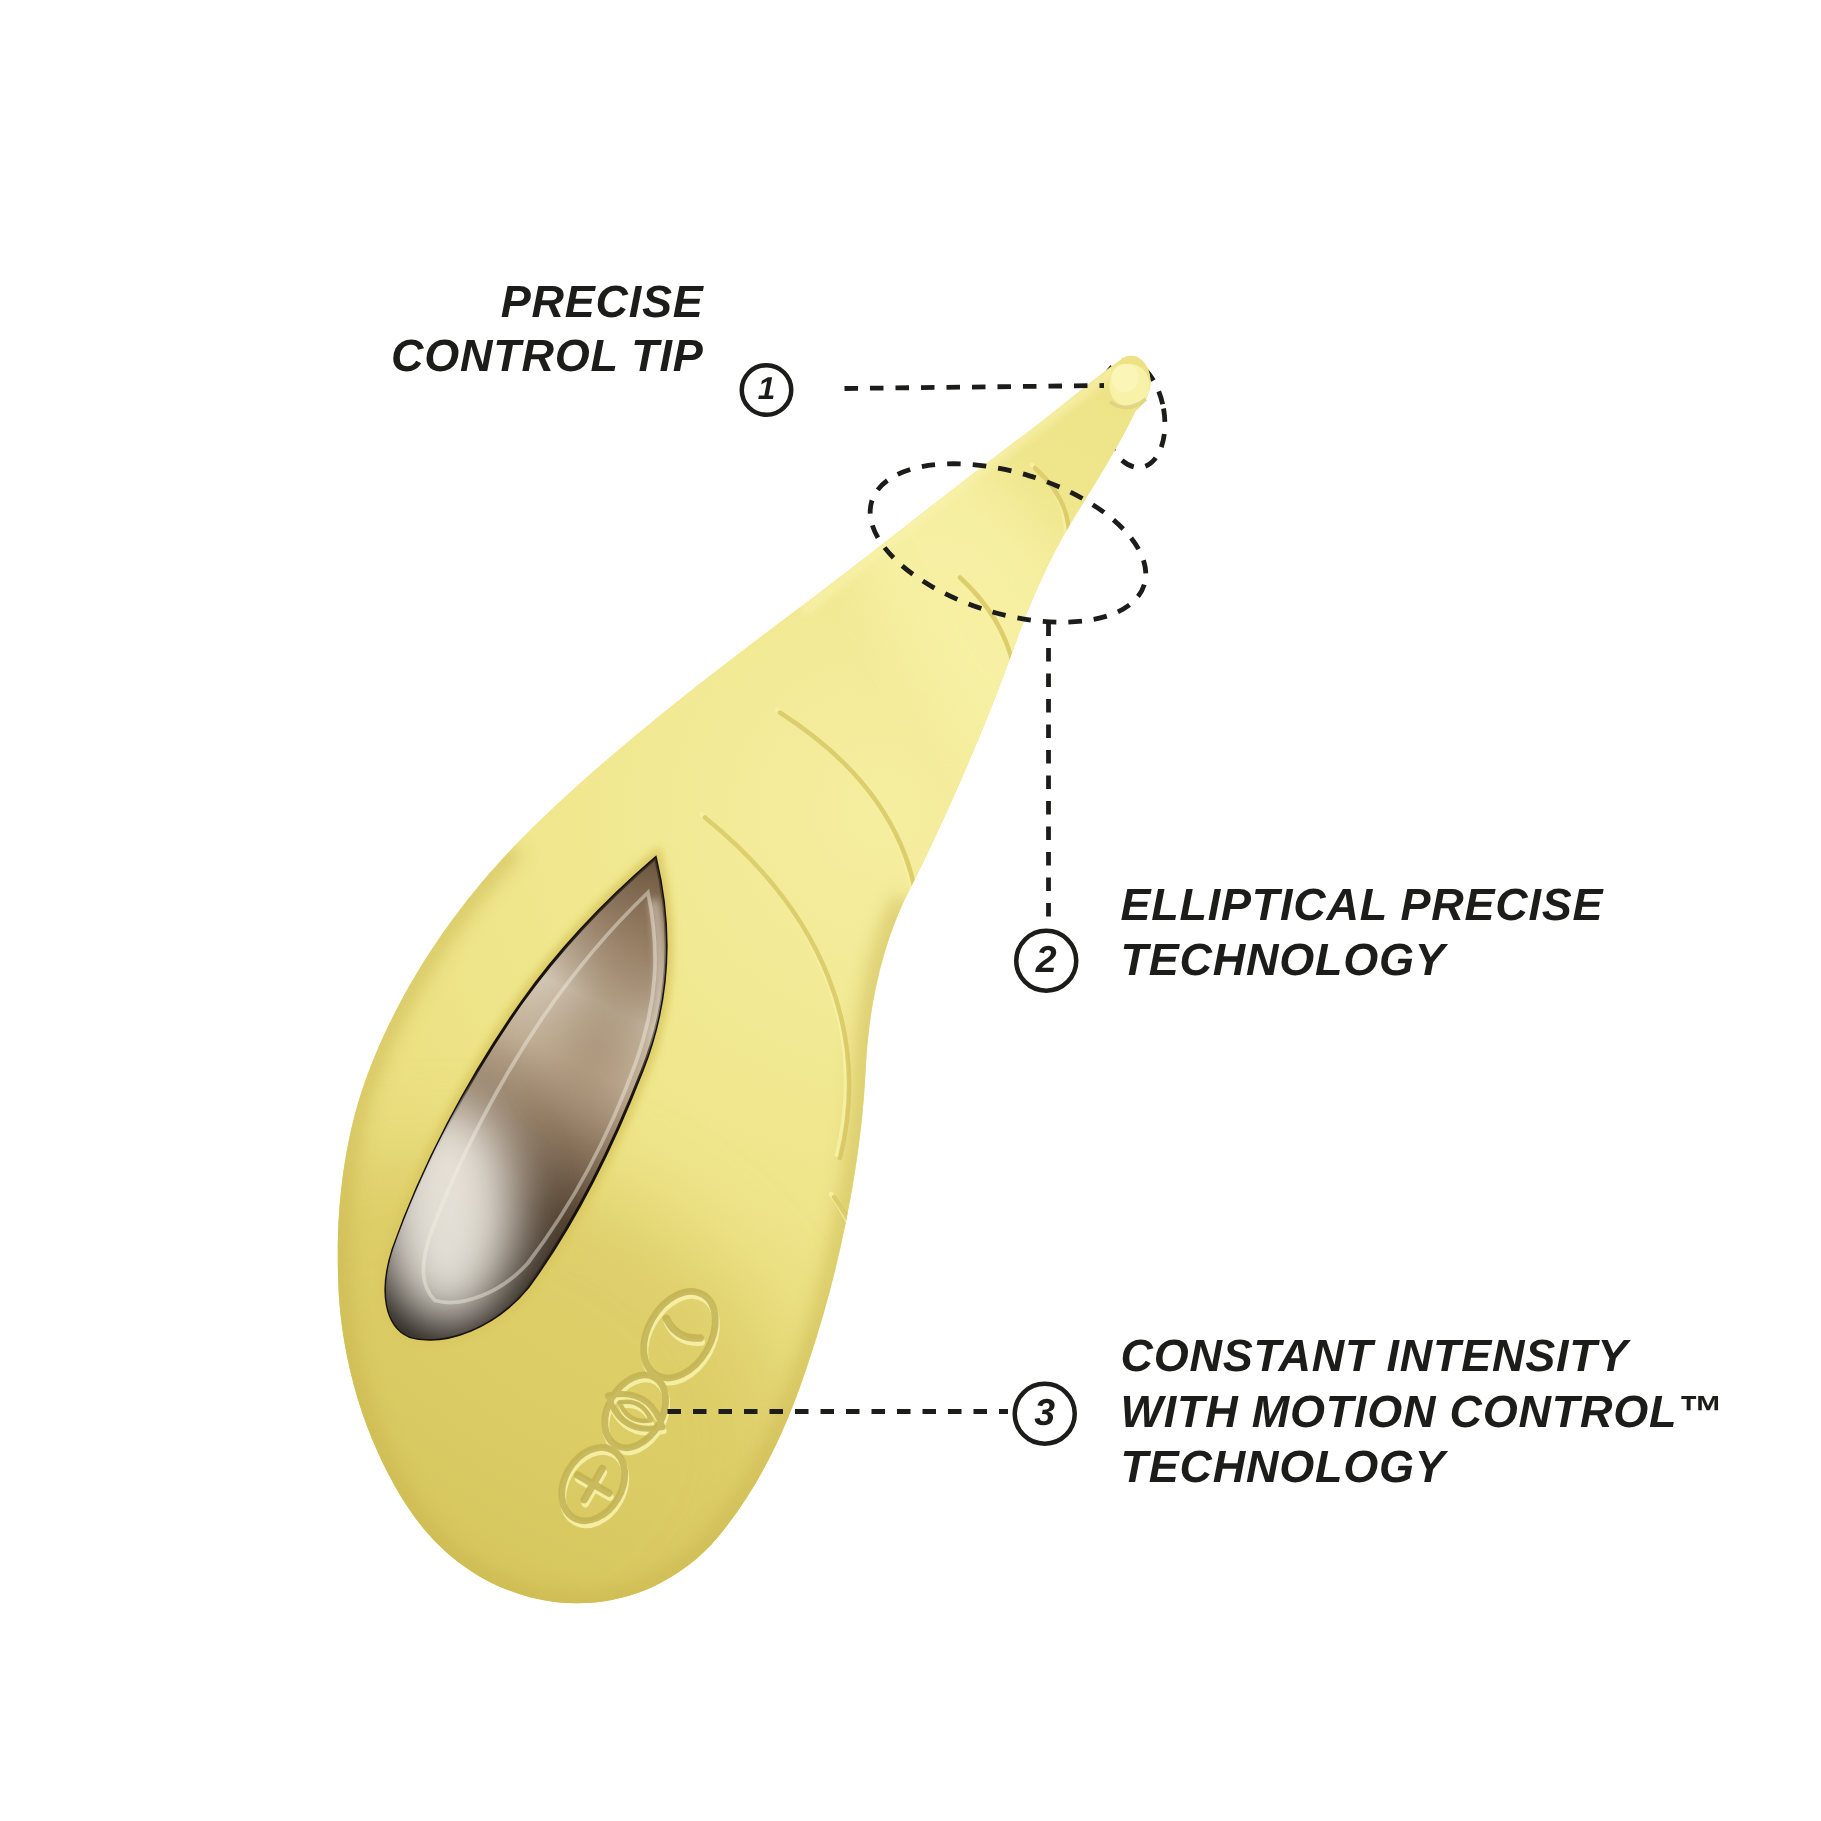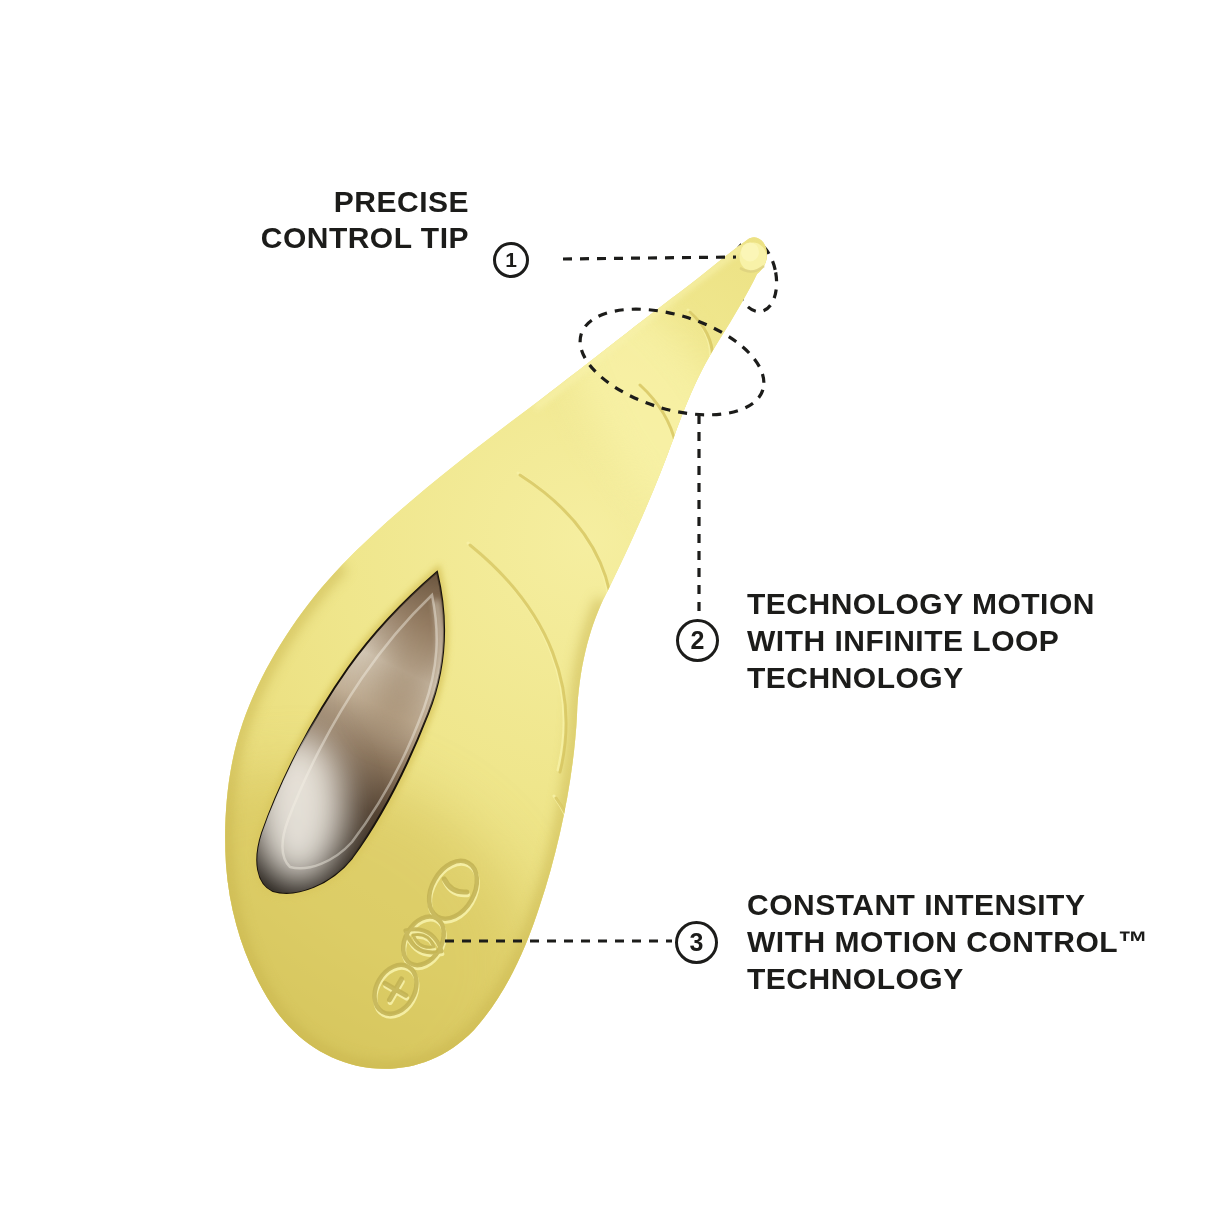--- a/index.html
+++ b/index.html
@@ -1,18 +1,18 @@
 <!DOCTYPE html>
 <html><head>
 <meta charset="utf-8">
 <style>
   html,body{margin:0;padding:0;background:#ffffff;}
   #canvas{
     position:relative;width:1214px;height:1214px;background:#ffffff;
-    font-family:"Liberation Sans","DejaVu Sans",sans-serif;overflow:hidden;
+    font-family:"Liberation Sans","DejaVu Sans",sans-serif;overflow:hidden;font-style:italic;
   }
   #art{position:absolute;left:0;top:0;width:1214px;height:1214px;}
   .callout{
     position:absolute;color:#1c1c1a;font-weight:700;font-size:30px;
     line-height:36px;letter-spacing:.5px;white-space:nowrap;
   }
   .callout.right{text-align:right;}
   .callout.left{text-align:left;line-height:37px;}
   .num-badge{
     position:absolute;box-sizing:border-box;border:3.5px solid #1c1c1a;
@@ -177,22 +177,21 @@
 
   <div class="callout right" id="callout-1">
     <div>PRECISE</div>
     <div>CONTROL TIP</div>
   </div>
   <div class="num-badge" id="badge-1">
     <span>1</span>
   </div>
 
   <div class="callout left" id="callout-2">
-    <div>TECHNOLOGY MOTION</div>
-    <div>WITH INFINITE LOOP</div>
+    <div>ELLIPTICAL PRECISE</div>
     <div>TECHNOLOGY</div>
   </div>
   <div class="num-badge" id="badge-2">
     <span>2</span>
   </div>
 
   <div class="callout left" id="callout-3">
     <div>CONSTANT INTENSITY</div>
     <div>WITH MOTION CONTROL™</div>
     <div>TECHNOLOGY</div>

